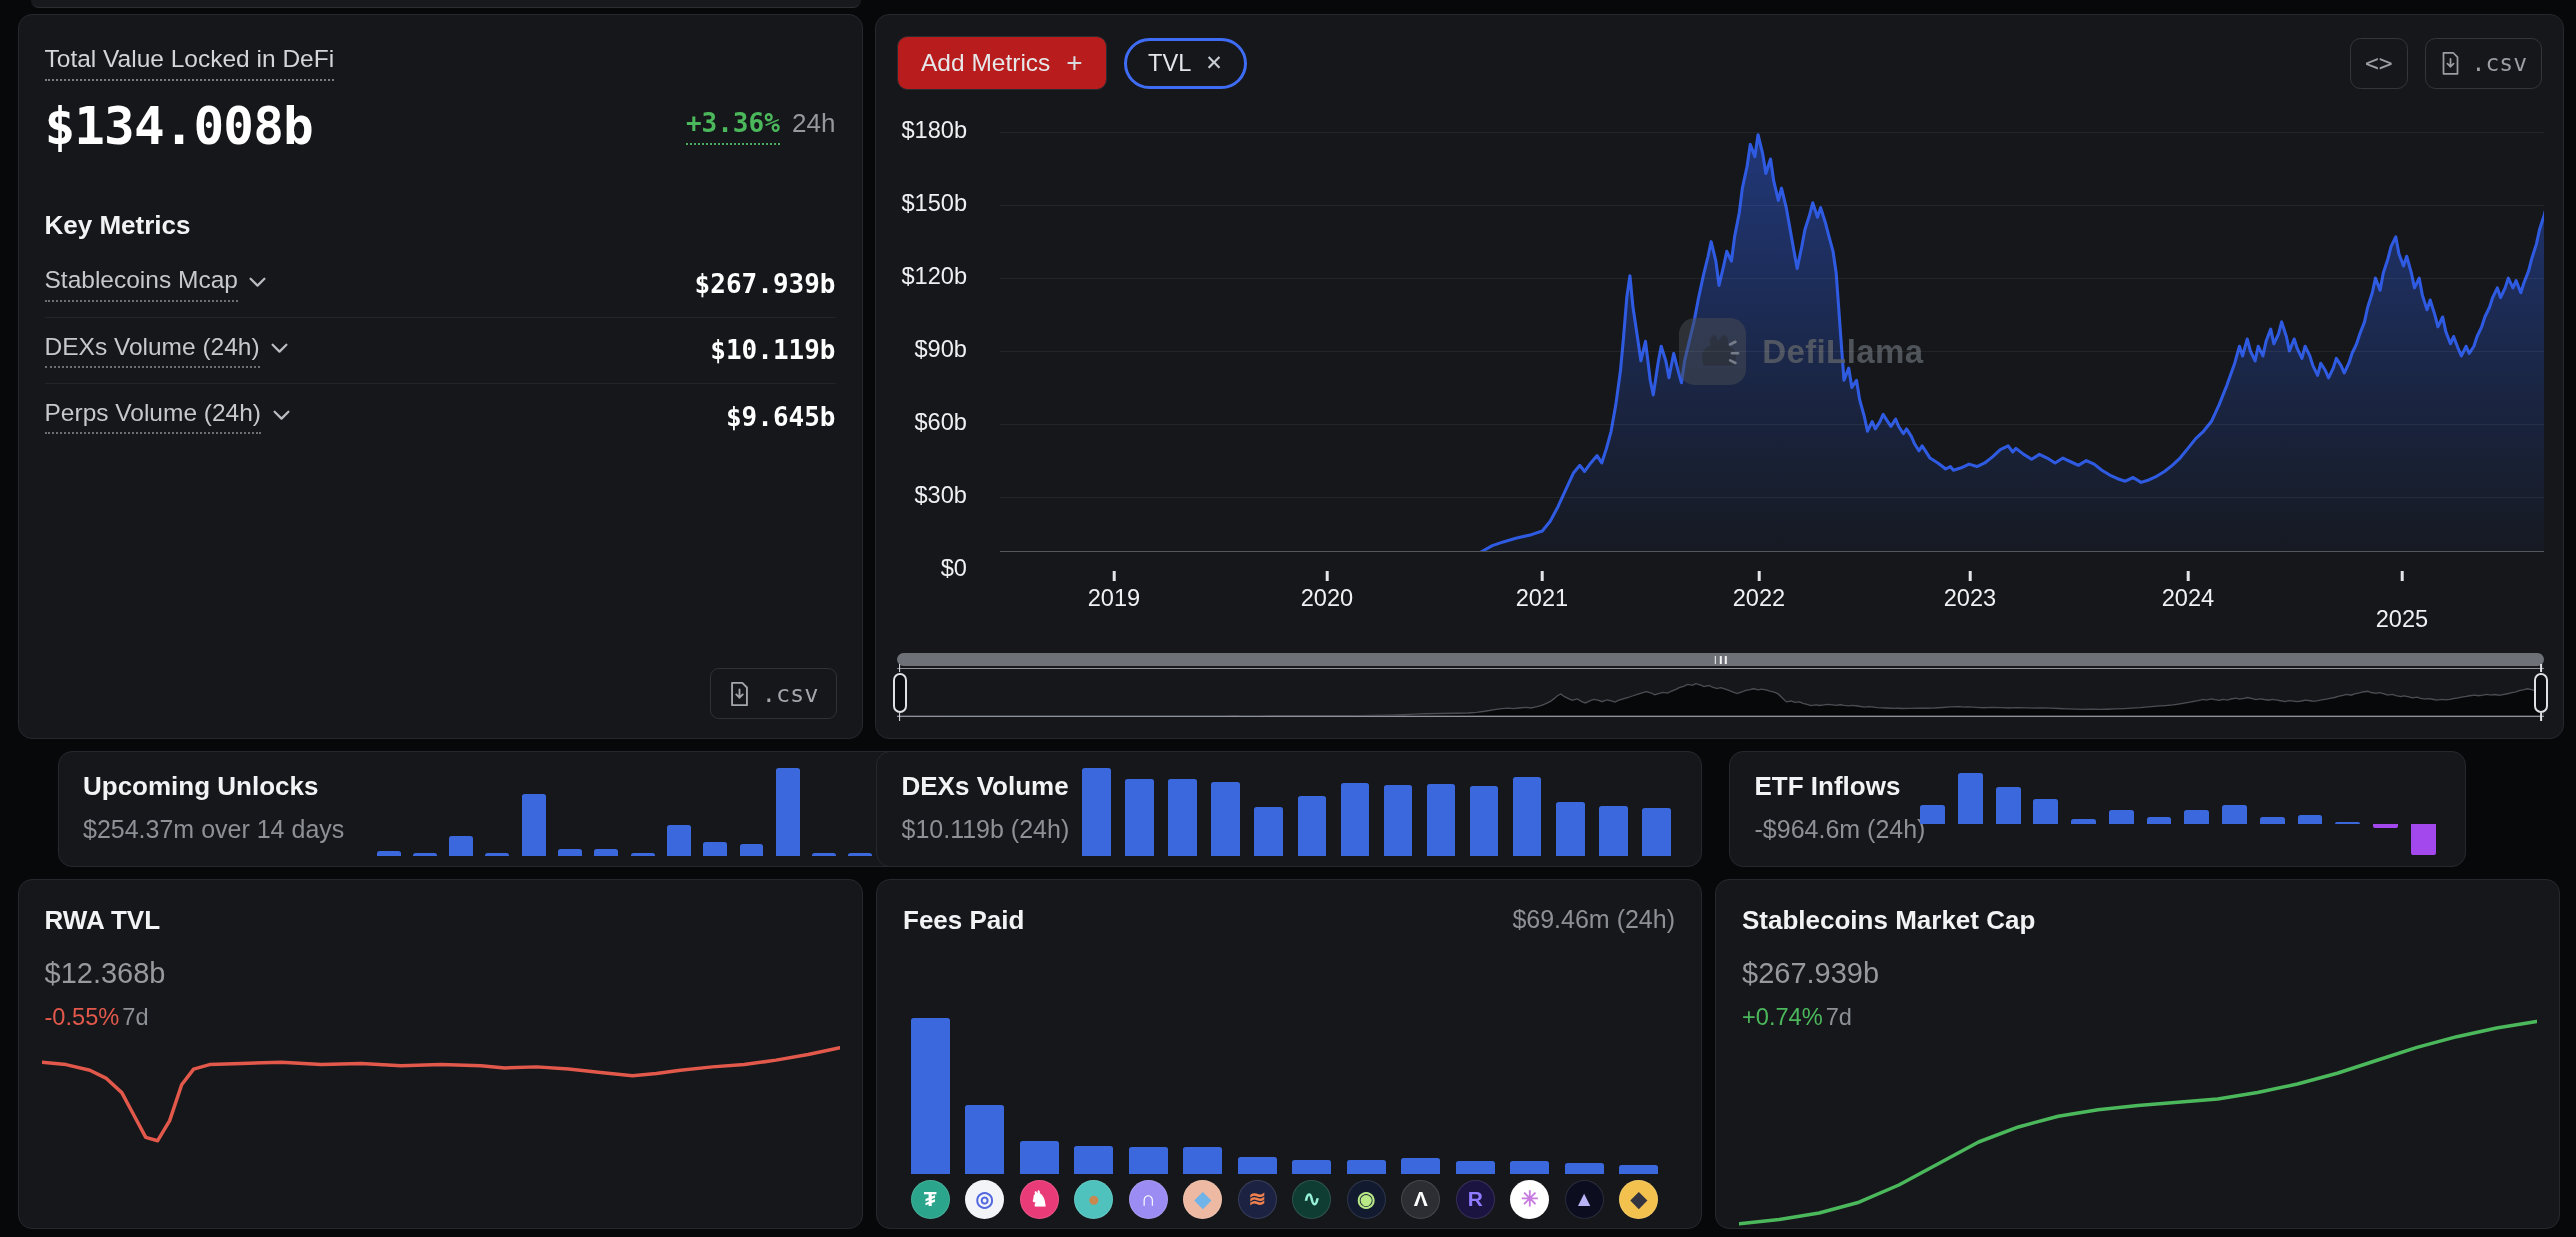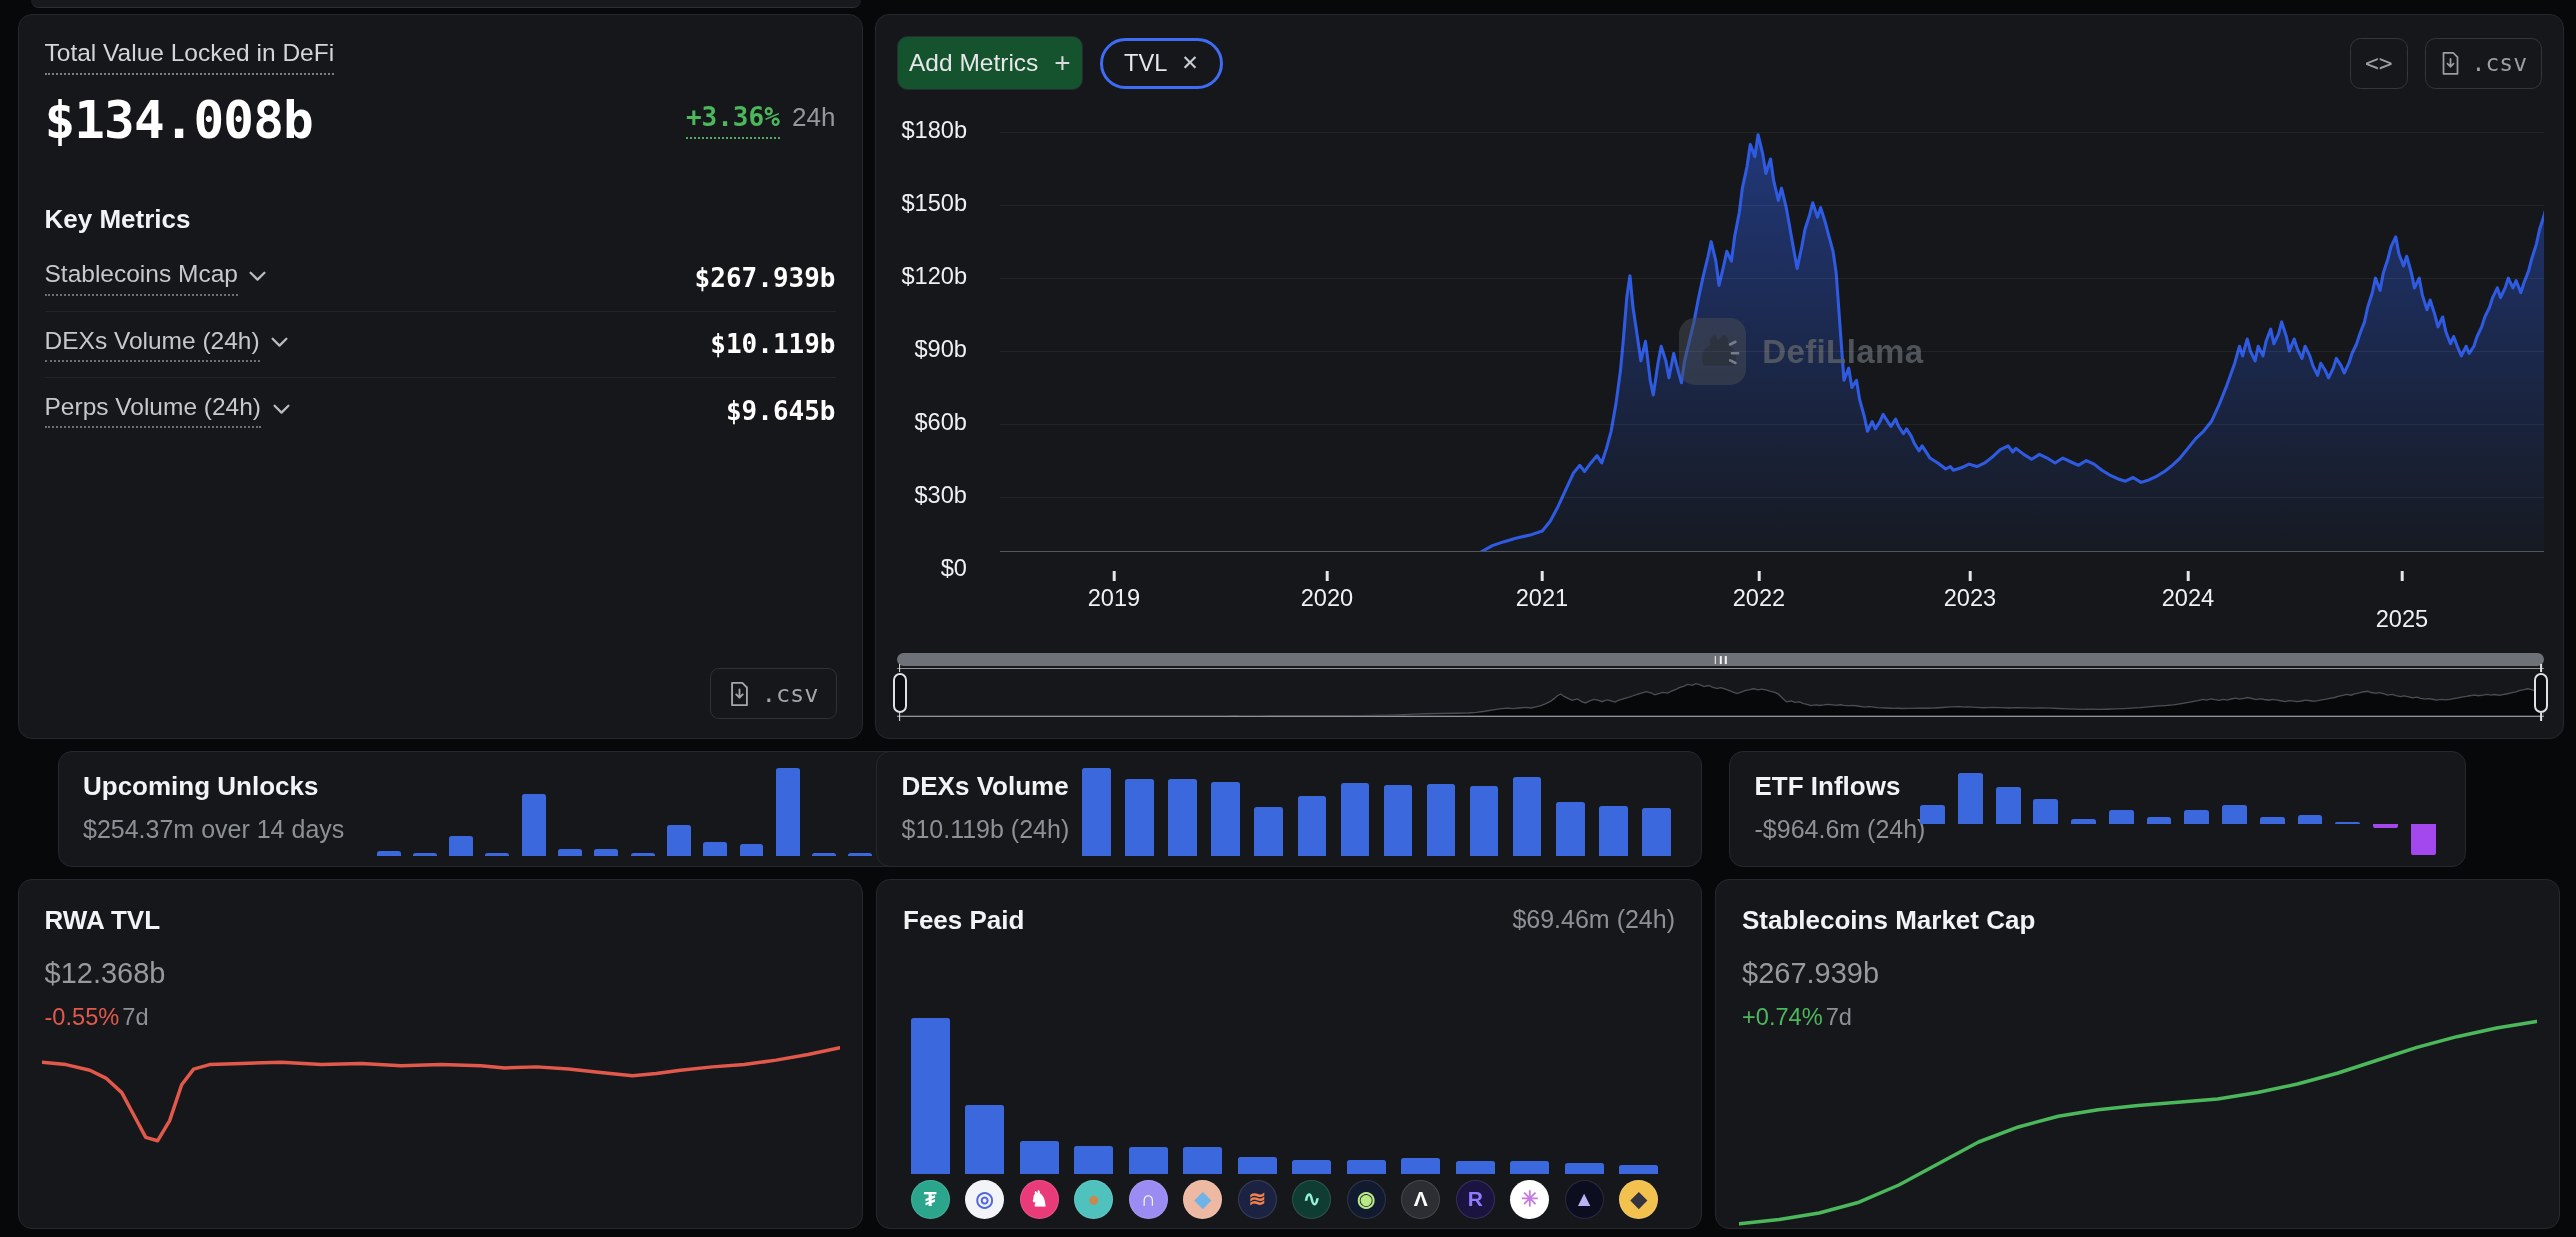--- a/index.html
+++ b/index.html
@@ -7,21 +7,21 @@
   body { font-family:"Liberation Sans", sans-serif; color:#eff0f1; }
   #root { position:relative; width:2576px; height:1237px; background:#07080a; overflow:hidden; }
   .mono { font-family:"DejaVu Sans Mono", monospace; }
 
   .card { position:absolute; background:#15171a; border:0.9px solid #25282d; border-radius:14px; }
 
   .top-sliver { position:absolute; top:0; left:31px; width:830px; height:7.9px;
     background:#17191d; border-bottom:0.9px solid #2b2e33; border-radius:0 0 8.8px 8.8px; }
 
   
-  #tvl-card { left:17.5px; top:14px; width:845px; height:725px; padding:24px 26px; }
+  #tvl-card { left:17.5px; top:14px; width:845px; height:725px; padding:30px 26px; }
   .defi-title { display:inline-block; font-size:24.5px; color:#d3d5d8; padding-bottom:6.1px;
     border-bottom:2.6px dotted rgba(255,255,255,.45); cursor:pointer; }
   .tvl-row { display:flex; align-items:center; justify-content:space-between; margin-top:15.8px; }
   .tvl-value { font-size:51px; font-weight:bold; color:#ffffff; letter-spacing:-0.9px; }
   .tvl-change { font-size:26px; display:flex; align-items:baseline; gap:12.3px; }
   .tvl-change .pct { color:#4cb85c; font-weight:bold; padding-bottom:4.4px; border-bottom:2.6px dotted rgba(86,197,107,.85); cursor:pointer;}
   .tvl-change .period { color:#94979c;text-align:right; }
   .km-title { font-size:26px; font-weight:bold; margin-top:54px; color:#f2f3f4; }
   .metrics { margin-top:10.5px; }
   .metric-row { display:flex; align-items:center; justify-content:space-between; padding:15px 0; cursor:pointer; }
@@ -31,22 +31,22 @@
   .m-value { font-size:26px; font-weight:bold; color:#ffffff; }
   .chev { flex:none; margin-top:-3.5px; }
   .csv-btn { position:absolute; right:24.5px; bottom:19px; display:flex; align-items:center; gap:10.5px;
     background:transparent; border:0.9px solid #2f3237; border-radius:8.8px; padding:10.5px 17.5px;
     color:#a3a6ab; font-size:23.6px; font-family:"DejaVu Sans Mono",monospace; cursor:pointer; }
   .csv-btn svg, .icon-btn svg { flex:none; }
 
   
   #chart-card { left:875px; top:14px; width:1689px; height:725px; padding:21px; }
   .chart-header { display:flex; align-items:center; gap:17.5px; height:54px; }
-  .add-metrics { display:flex; align-items:center; gap:15.8px; height:54px; padding:0 11px;
-    background:#14532d; border:0.9px solid #282b30; border-radius:10.5px; color:#e6e7e9; font-size:24.5px; cursor:pointer; }
+  .add-metrics { display:flex; align-items:center; gap:15.8px; height:54px; padding:0 23px;
+    background:#b91c1c; border:0.9px solid #282b30; border-radius:10.5px; color:#e6e7e9; font-size:24.5px; cursor:pointer; }
   .add-metrics .plus { font-size:28px; color:#d8dadd; }
   .tvl-pill { display:flex; align-items:center; gap:14px; height:51px; padding:0 21px;
     border:3.5px solid #3f6cf5; border-radius:26px; font-size:23.6px; color:#e3e6ec; cursor:pointer; }
   .tvl-pill .x { color:#c9cdd4; font-size:21px; cursor:pointer; }
   .spacer { flex:1; }
   .icon-btn { display:flex; align-items:center; justify-content:center; gap:10.5px; height:51px; min-width:51px;
     padding:0 14px; background:transparent; border:0.9px solid #33363b; border-radius:10.5px;
     color:#9b9ea3; font-size:23px; font-family:"DejaVu Sans Mono",monospace; cursor:pointer; }
 
   .chart-area { position:absolute; left:21px; right:19px; top:105px; bottom:128px;

